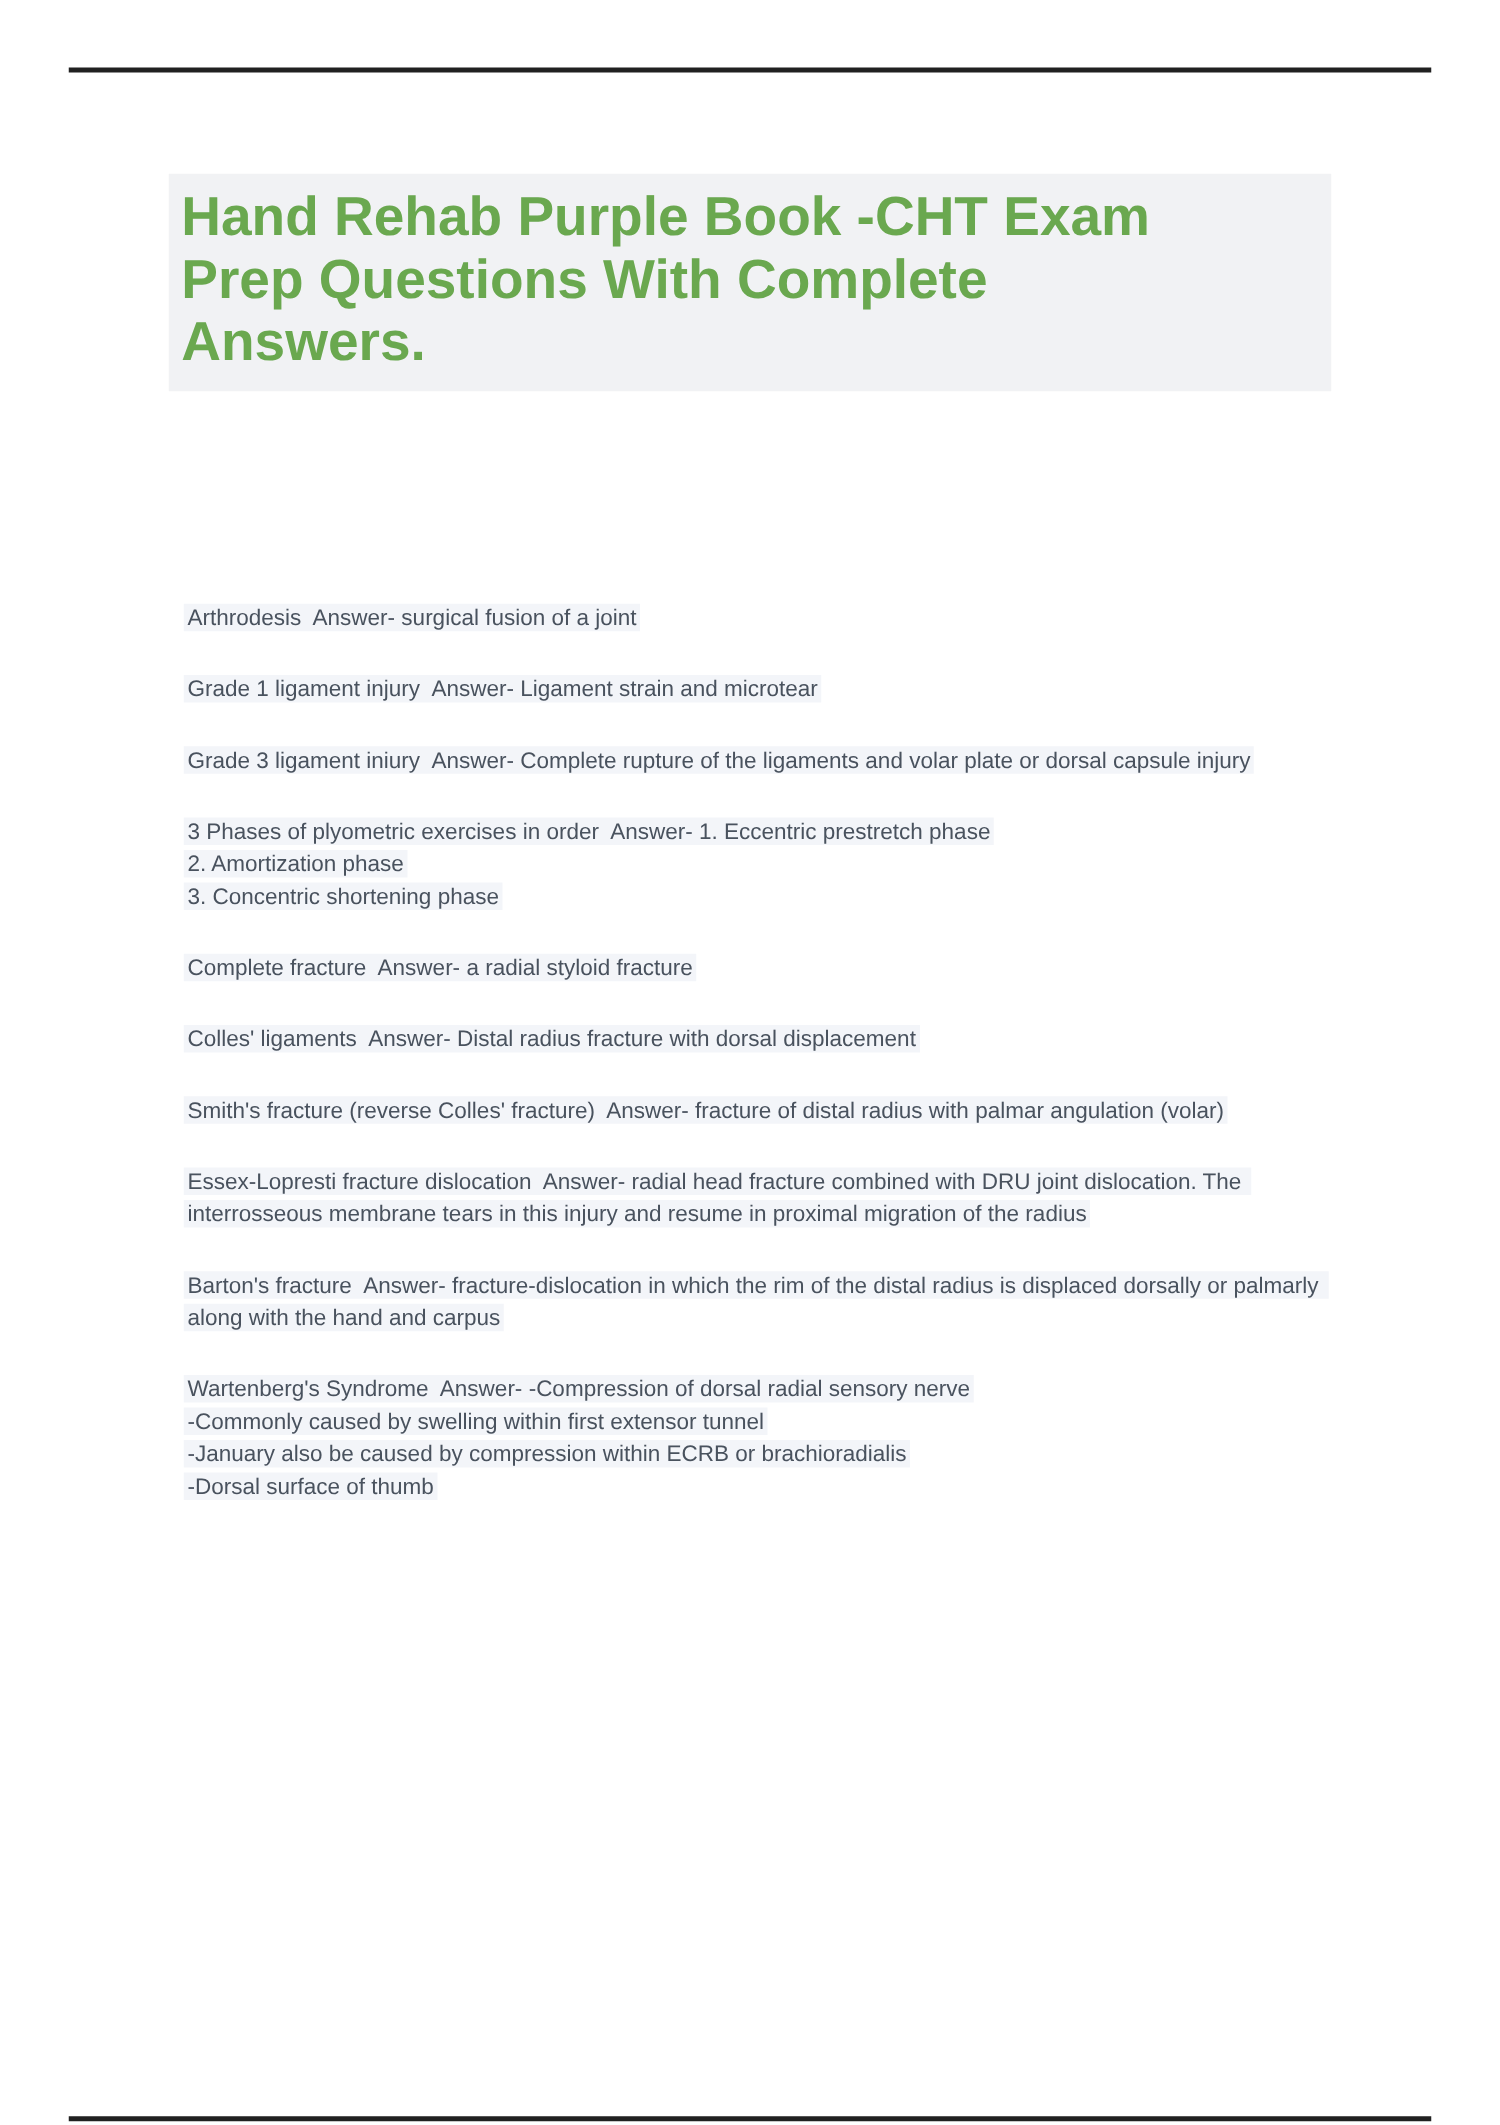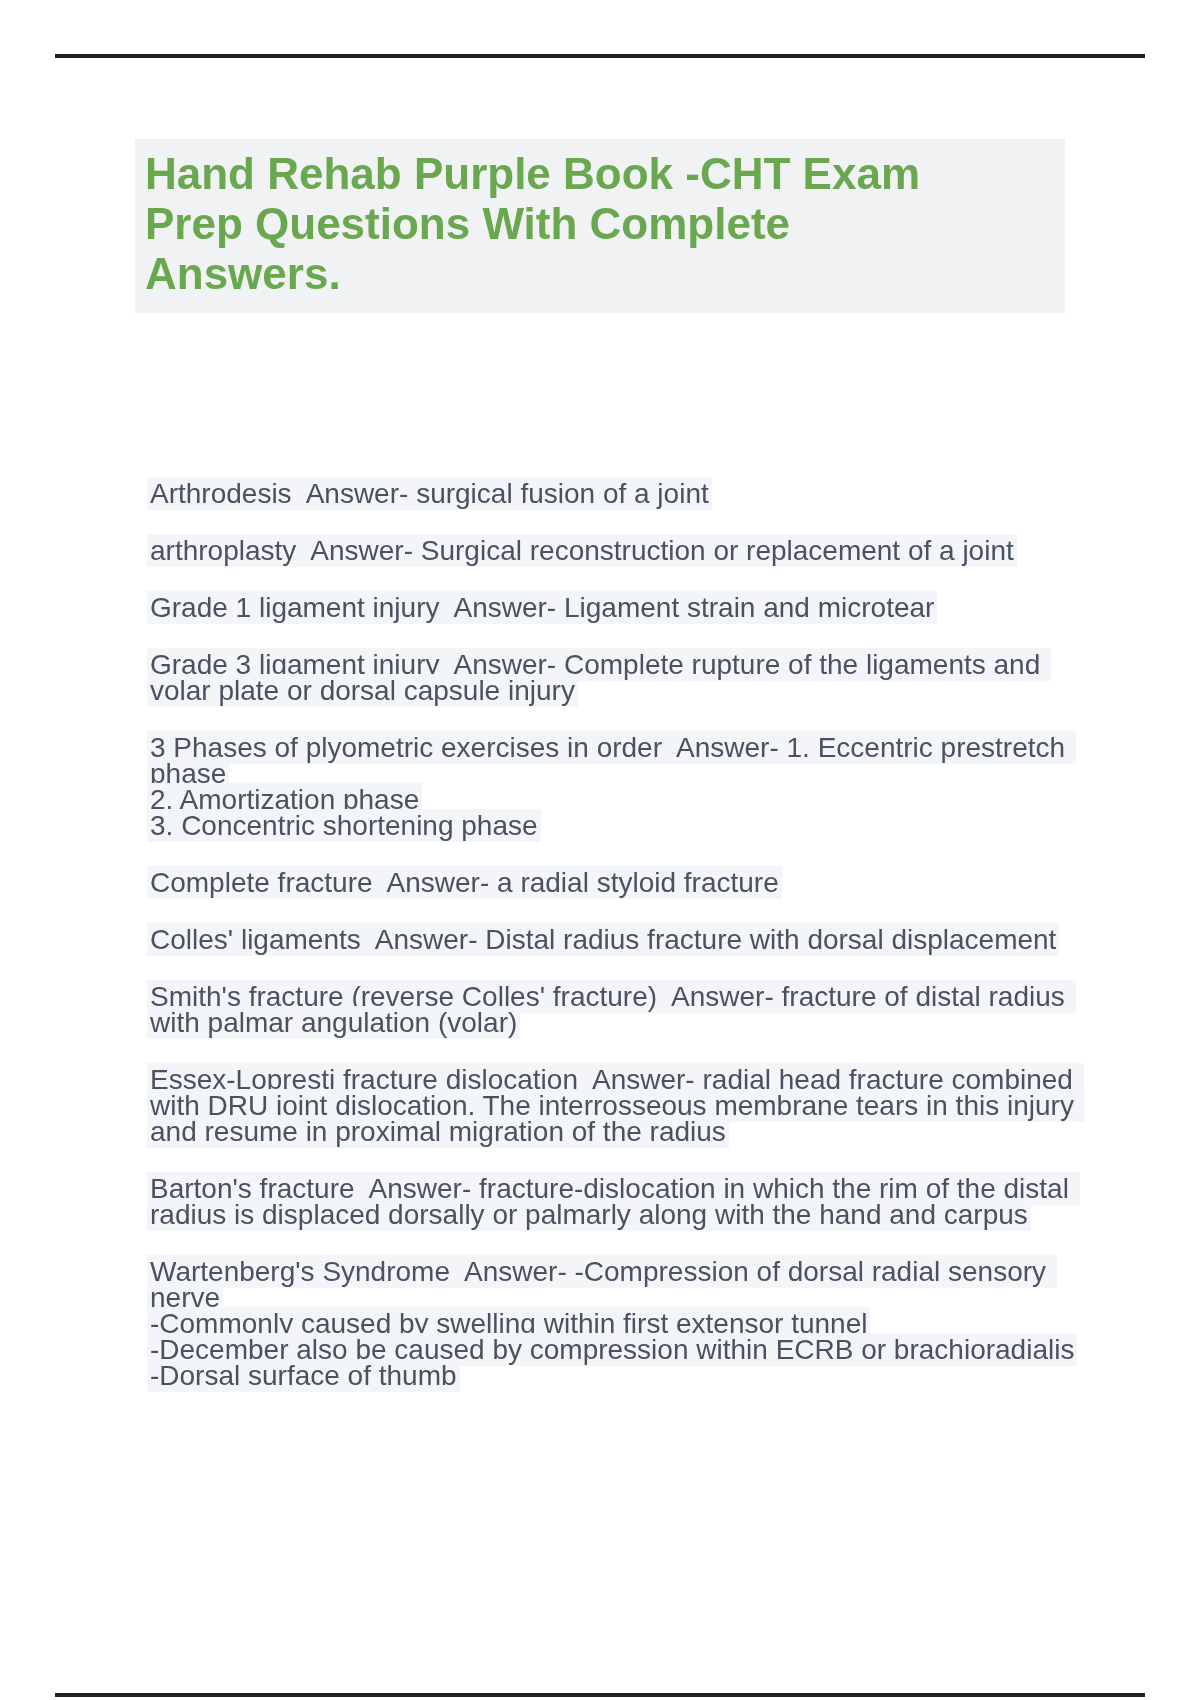--- a/index.html
+++ b/index.html
@@ -40,21 +40,21 @@
   }
 
   .qa-list {
     position: absolute;
     left: 147px;
     top: 481px;
     width: 930px;
   }
   .qa {
     margin: 0 0 31px 0;
-    font-size: 28px;
+    font-size: 18px;
     line-height: 26px;
     color: #49525e;
     white-space: pre-wrap;
   }
   .hl {
     background: #f3f5f9;
     padding: 1px 3px;
     box-decoration-break: clone;
     -webkit-box-decoration-break: clone;
   }
@@ -64,31 +64,30 @@
 
 <div class="page">
   <div class="rule top"></div>
 
   <div class="title-block">
     <div class="title-text">Hand Rehab Purple Book -CHT Exam Prep Questions With Complete Answers.</div>
   </div>
 
   <div class="qa-list">
       <p class="qa"><span class="hl"><span>Arthrodesis</span>  <span>Answer-</span> <span>surgical fusion of a joint</span></span></p>
-      <p class="qa"><span class="hl"><span>arthroplasty</span>  <span>Answer-</span> <span>Surgical reconstruction or replacement of a joint</span></span></p>
       <p class="qa"><span class="hl"><span>Grade 1 ligament injury</span>  <span>Answer-</span> <span>Ligament strain and microtear</span></span></p>
       <p class="qa"><span class="hl"><span>Grade 3 ligament iniury</span>  <span>Answer-</span> <span>Complete rupture of the ligaments and volar plate or dorsal capsule injury</span></span></p>
       <p class="qa"><span class="hl"><span>3 Phases of plyometric exercises in order</span>  <span>Answer-</span> <span>1. Eccentric prestretch phase
 2. Amortization phase
 3. Concentric shortening phase</span></span></p>
       <p class="qa"><span class="hl"><span>Complete fracture</span>  <span>Answer-</span> <span>a radial styloid fracture</span></span></p>
       <p class="qa"><span class="hl"><span>Colles' ligaments</span>  <span>Answer-</span> <span>Distal radius fracture with dorsal displacement</span></span></p>
       <p class="qa"><span class="hl"><span>Smith's fracture (reverse Colles' fracture)</span>  <span>Answer-</span> <span>fracture of distal radius with palmar angulation (volar)</span></span></p>
       <p class="qa"><span class="hl"><span>Essex-Lopresti fracture dislocation</span>  <span>Answer-</span> <span>radial head fracture combined with DRU joint dislocation. The interrosseous membrane tears in this injury and resume in proximal migration of the radius</span></span></p>
       <p class="qa"><span class="hl"><span>Barton's fracture</span>  <span>Answer-</span> <span>fracture-dislocation in which the rim of the distal radius is displaced dorsally or palmarly along with the hand and carpus</span></span></p>
       <p class="qa"><span class="hl"><span>Wartenberg's Syndrome</span>  <span>Answer-</span> <span>-Compression of dorsal radial sensory nerve
 -Commonly caused by swelling within first extensor tunnel
--December also be caused by compression within ECRB or brachioradialis
+-January also be caused by compression within ECRB or brachioradialis
 -Dorsal surface of thumb</span></span></p>
     </div>
 
   <div class="rule bottom"></div>
 </div>
 
 </body></html>

